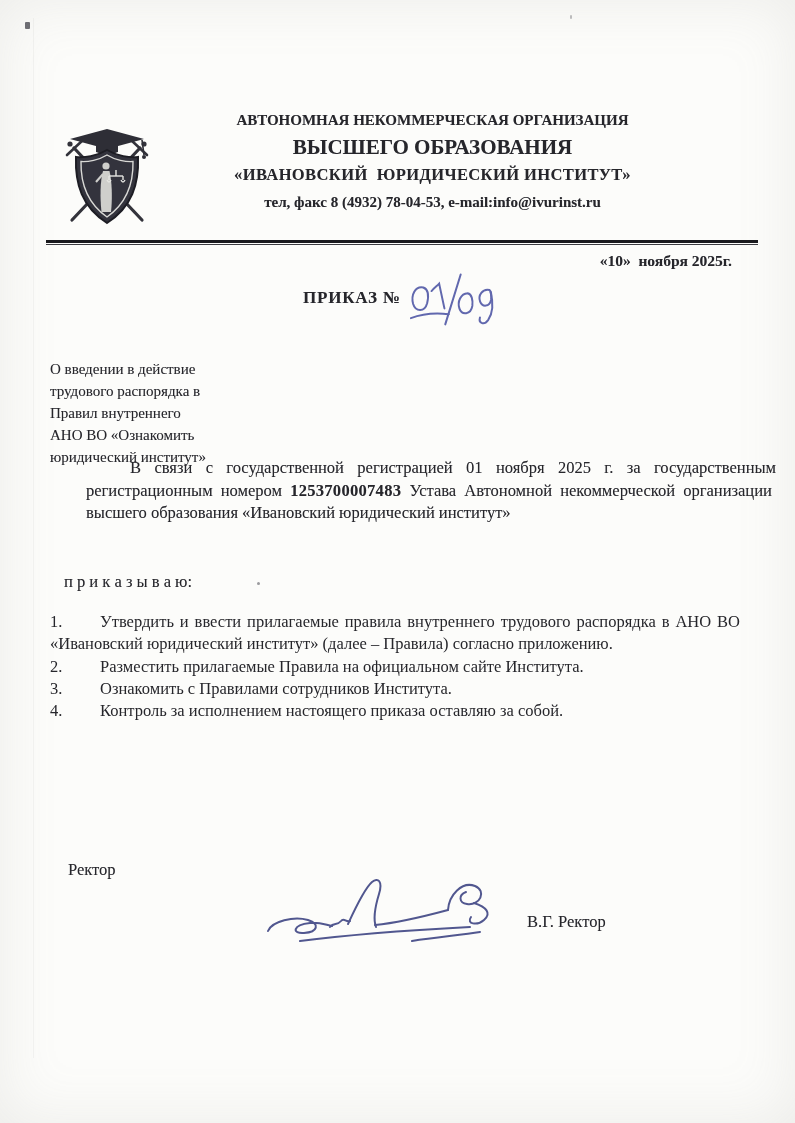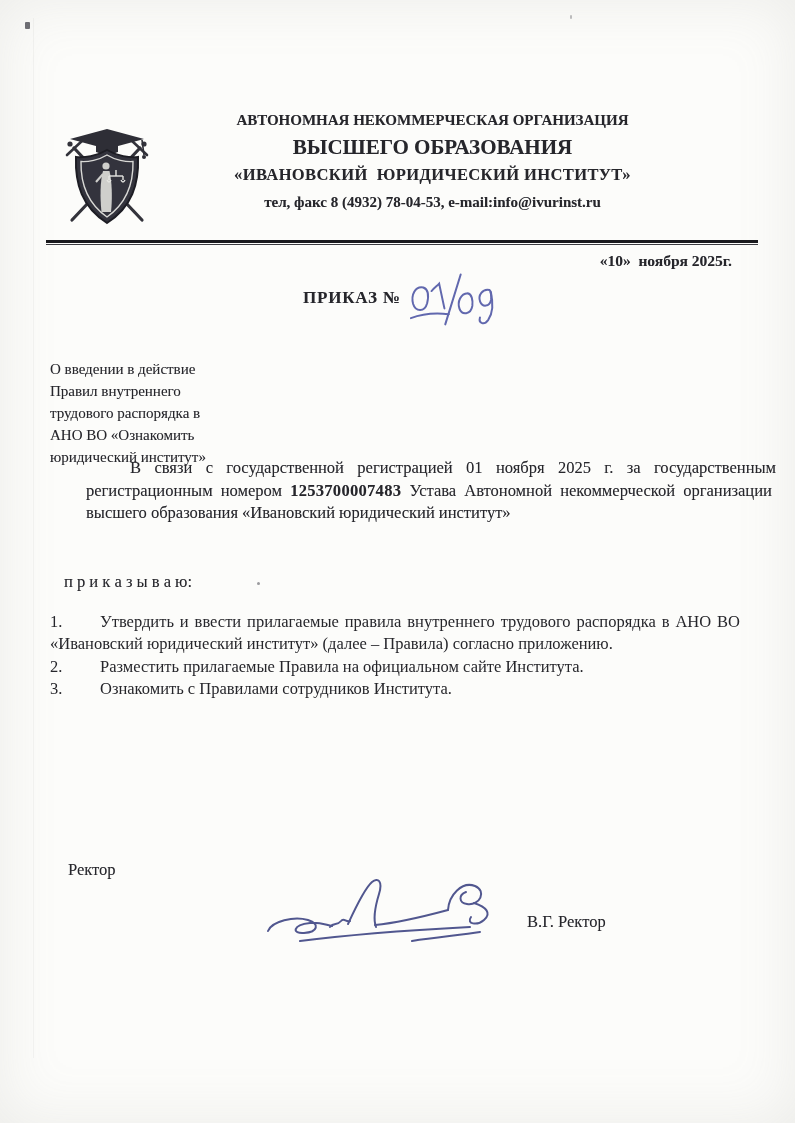--- a/index.html
+++ b/index.html
@@ -140,41 +140,44 @@
         <path d="M56 3 L38 52"></path>
         <path d="M62 22 C55 22 51 30 53 37 C55 44 64 44 66 35 C67 29 66 23 62 22"></path>
         <path d="M84 20 C77 18 72 25 74 31 C76 37 83 37 85 30 C86 25 85 21 84 20"></path>
         <path d="M85 22 C87 32 87 42 81 50 C77 55 71 53 73 47"></path>
       </g>
     </svg>
   </div>
 
   <div class="subject txt">
     <div>О введении в действие</div>
+    <div>трудового распорядка в</div>
     <div>Правил внутреннего</div>
-    <div>трудового распорядка в</div>
     <div>АНО ВО «Ознакомить</div>
     <div>юридический институт»</div>
   </div>
 
   <div class="body-par txt">
     <span>В связи с государственной регистрацией 01 ноября 2025 г. за государственным регистрационным номером </span><b>1253700007483</b><span> Устава Автономной некоммерческой организации&nbsp; высшего образования «Ивановский юридический институт»</span>
   </div>
 
   <div class="decree txt">п р и к а з ы в а ю:</div>
 
   <div class="list">
     <div class="item">
       <span class="num">1.</span><span>Утвердить и ввести прилагаемые правила внутреннего трудового распорядка в АНО ВО «Ивановский юридический институт» (далее – Правила) согласно приложению.</span>
     </div>
     <div class="item">
       <span class="num">2.</span><span>Разместить прилагаемые Правила на официальном сайте Института.</span>
     </div>
     <div class="item">
       <span class="num">3.</span><span>Ознакомить с Правилами сотрудников Института.</span>
+    </div>
+    <div class="item">
+      <span class="num">4.</span><span>Контроль за исполнением настоящего приказа оставляю за собой.</span>
     </div>
   </div>
 
   <div class="sig-label txt">Ректор</div>
 
   <div class="sig-svg">
     <svg viewBox="0 0 258 82" width="258" height="82">
       <g fill="none" stroke="#51578f" stroke-width="2" stroke-linecap="round">
         <path d="M6 62 C10 52 32 47 46 51 C58 55 56 63 42 64 C30 65 30 56 48 54 C58 53 64 56 70 57"></path>
         <path d="M68 58 C72 53 75 57 79 52 C82 48 84 54 88 52"></path>

